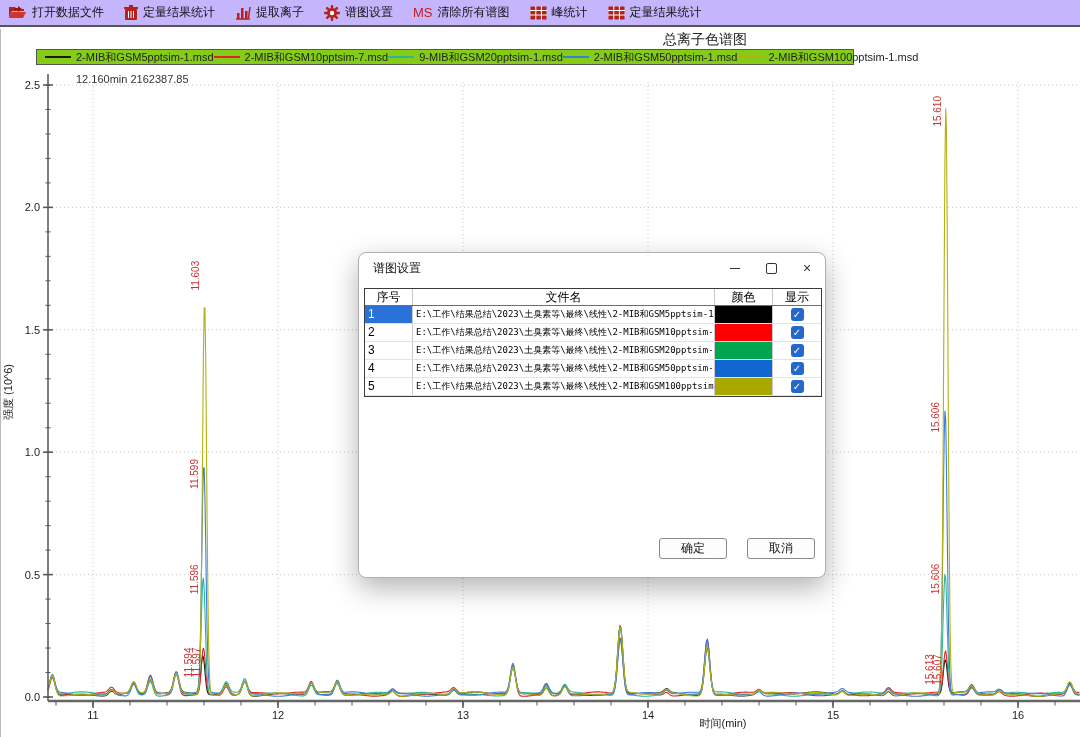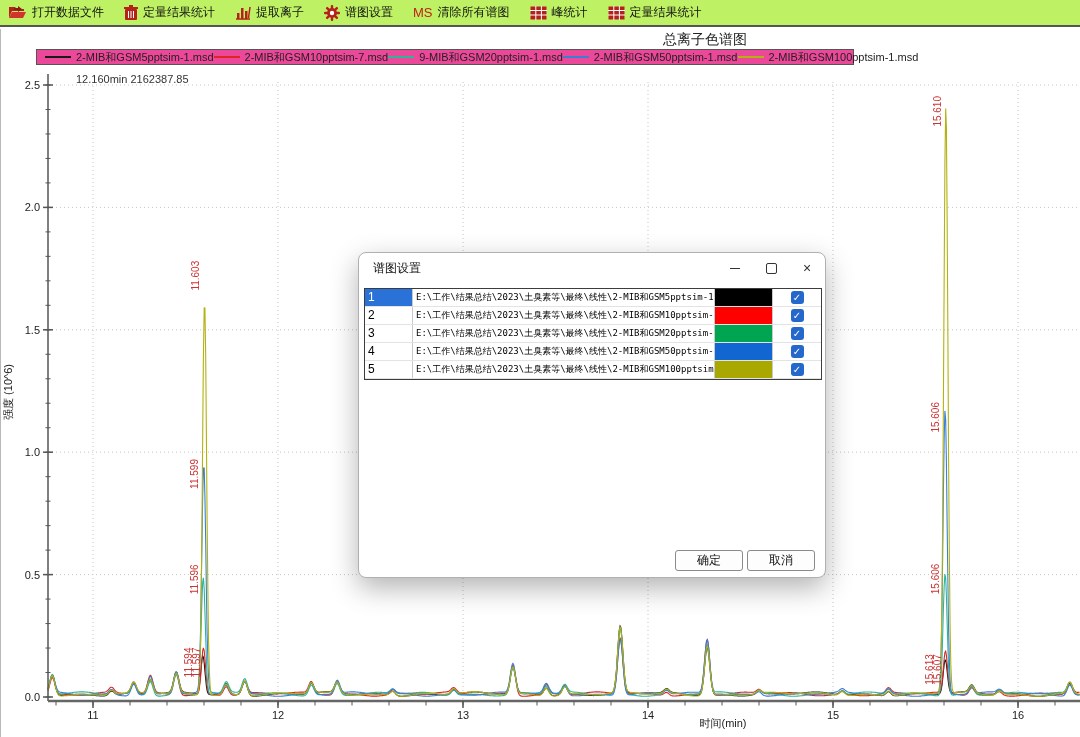--- a/index.html
+++ b/index.html
@@ -1,31 +1,31 @@
 <!DOCTYPE html>
 <html><head>
 <meta charset="utf-8">
 <style>
   html,body{margin:0;padding:0;}
   body{width:1080px;height:737px;position:relative;overflow:hidden;background:#fff;
        font-family:"Liberation Sans","DejaVu Sans",sans-serif;}
   
-  .toolbar{position:absolute;left:0;top:0;width:1080px;height:27px;background:#bef264;
+  .toolbar{position:absolute;left:0;top:0;width:1080px;height:27px;background:#c4b5fd;
            border-bottom:2px solid #555;display:flex;align-items:center;gap:20px;
            padding-left:8px;box-sizing:border-box;z-index:5;}
   .tool{display:flex;align-items:center;gap:5px;font-size:12px;color:#111;cursor:default;}
   .tool svg{display:block;}
   .ms-glyph{color:#c0201a;font-weight:normal;font-size:13px;font-style:normal;}
   
   .chart-panel{position:absolute;left:0;top:29px;width:1080px;height:708px;background:#fff;
                border-left:1px solid #b9b9b9;box-sizing:border-box;}
   .chart-title{position:absolute;left:560px;top:31px;width:290px;text-align:center;
                font-size:14px;color:#222;z-index:2;}
   .legend{position:absolute;left:36px;top:49px;width:818px;height:16px;border:1px solid #555;
-          background:#ec4899;display:flex;align-items:center;justify-content:space-between;
+          background:#84cc16;display:flex;align-items:center;justify-content:space-between;
           padding:0 8px;box-sizing:border-box;z-index:2;}
   .legend-item{display:flex;align-items:center;gap:5px;font-size:11px;color:#222;white-space:nowrap;}
   .legend-line{display:inline-block;width:26px;height:0;border-top:2px solid #000;}
   svg.plot{position:absolute;left:0;top:0;z-index:1;}
   
   .dialog{position:absolute;left:358px;top:252px;width:468px;height:326px;background:#fff;
           border:1px solid #b0b0b0;border-radius:8px;box-shadow:0 10px 28px rgba(0,0,0,.3);
           z-index:10;box-sizing:border-box;}
   .dlg-titlebar{height:30px;display:flex;align-items:center;padding-left:14px;font-size:12px;color:#111;}
   .dlg-controls{margin-left:auto;display:flex;align-items:center;height:30px;}
@@ -41,21 +41,21 @@
   .td:last-child{border-right:none;}
   .c-no{width:48px;padding-left:3px;}
   .c-file{width:302px;padding-left:3px;font-family:"DejaVu Sans Mono","Liberation Mono",monospace;font-size:9px;}
   .c-color{width:58px;}
   .c-show{width:48px;display:flex;align-items:center;justify-content:center;}
   .head .td{text-align:center;padding-left:0;font-family:"Liberation Sans",sans-serif;font-size:12px;}
   .no-sel{background:#2a72d8;color:#fff;}
   .swatch{width:100%;height:100%;}
   .checkbox{width:13px;height:13px;border-radius:3px;background:#2468cc;color:#fff;font-size:10px;
             line-height:13px;text-align:center;display:inline-block;}
-  .dlg-actions{position:absolute;right:10px;bottom:6px;display:flex;gap:4px;}
+  .dlg-actions{position:absolute;right:10px;bottom:18px;display:flex;gap:20px;}
   .dlg-btn{width:68px;height:21px;background:#fdfdfd;border:1px solid #8a8a8a;border-radius:3px;
            font-size:12px;color:#111;font-family:"Liberation Sans",sans-serif;}
 </style>
 </head>
 <body>
 
 <div class="toolbar">
   <div class="tool">
     <span>
       <svg width="19" height="15" viewBox="0 0 19 15">
@@ -289,20 +289,26 @@
         </span>
       <span class="dlg-btnbox">
           <span class="glyph-max"></span>
         </span>
       <span class="dlg-btnbox">
           <span class="glyph-close">×</span>
         </span>
     </span>
   </div>
   <div class="dlg-table">
+    <div class="tr head">
+      <div class="td c-no">序号</div>
+      <div class="td c-file">文件名</div>
+      <div class="td c-color">颜色</div>
+      <div class="td c-show">显示</div>
+    </div>
     <div id="table-body">
         <div class="tr">
           <div class="td c-no no-sel">1</div>
           <div class="td c-file">E:\工作\结果总结\2023\土臭素等\最终\线性\2-MIB和GSM5pptsim-1.msd</div>
           <div class="td c-color">
             <div class="swatch" style="background: rgb(0, 0, 0);"></div>
           </div>
           <div class="td c-show">
             <span class="checkbox">✓</span>
           </div>

